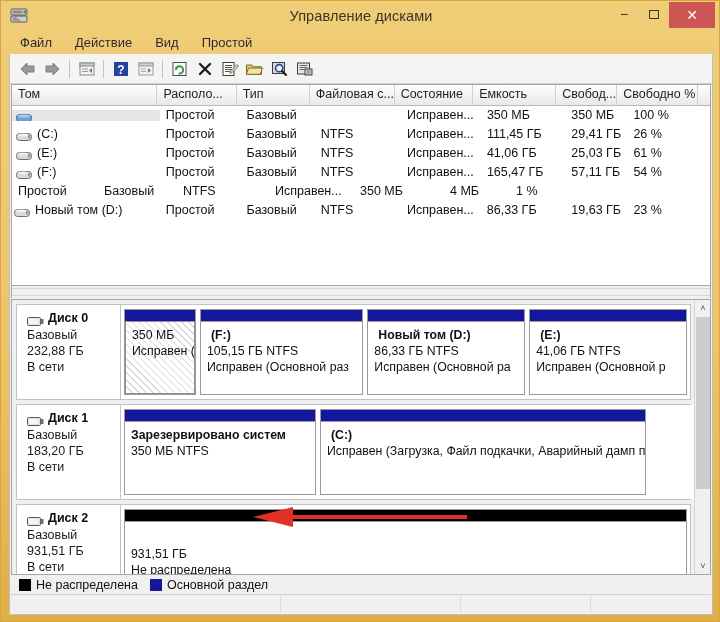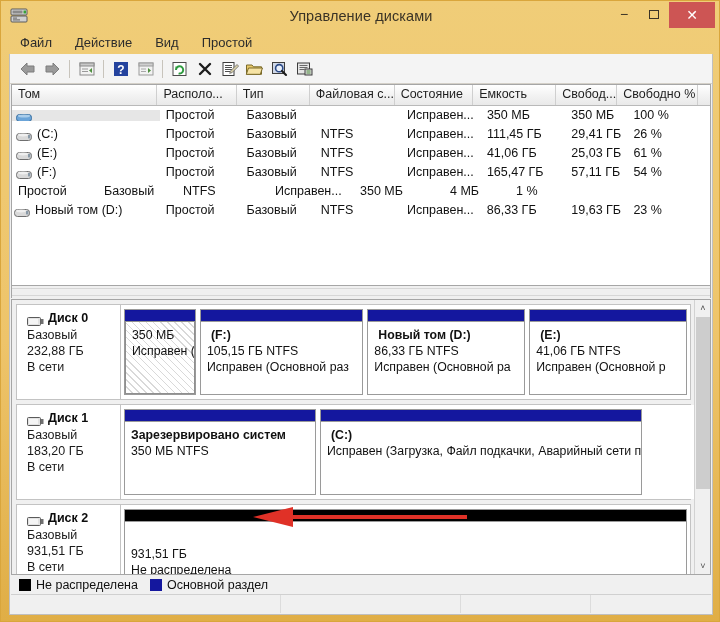--- a/index.html
+++ b/index.html
@@ -682,21 +682,21 @@
                 <div class="cap"></div>
                 <div class="body">
                   <div class="p-line b" style="padding-left:0">Зарезервировано систем</div>
                   <div class="p-line">350 МБ NTFS</div>
                 </div>
               </div>
               <div class="part" style="flex:1 1 auto">
                 <div class="cap"></div>
                 <div class="body">
                   <div class="p-line b">(C:)</div>
-                  <div class="p-line">Исправен (Загрузка, Файл подкачки, Аварийный сети п</div>
+                  <div class="p-line">Исправен (Загрузка, Файл подкачки, Аварийный дамп п</div>
                 </div>
               </div>
             </div>
           </div>
 
           <div class="disk-row">
             <div class="disk-info">
               <div class="disk-title-line">
                 <span class="disk-ico">
                   <svg width="17" height="11" viewBox="0 0 17 11">

